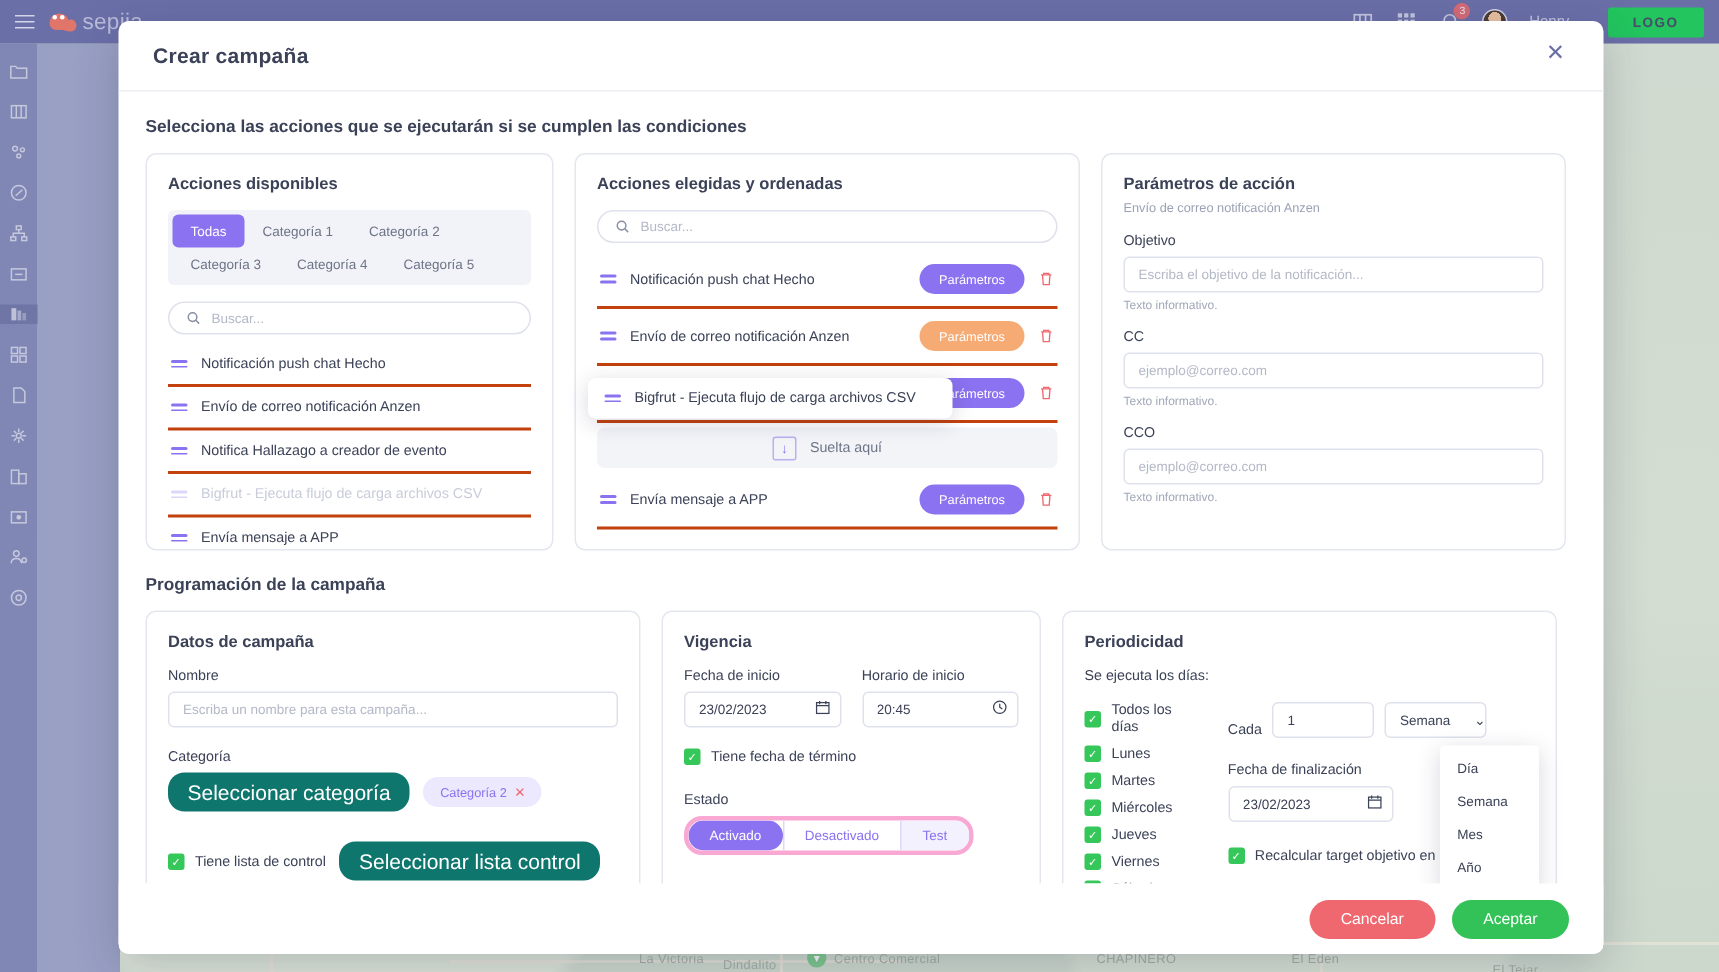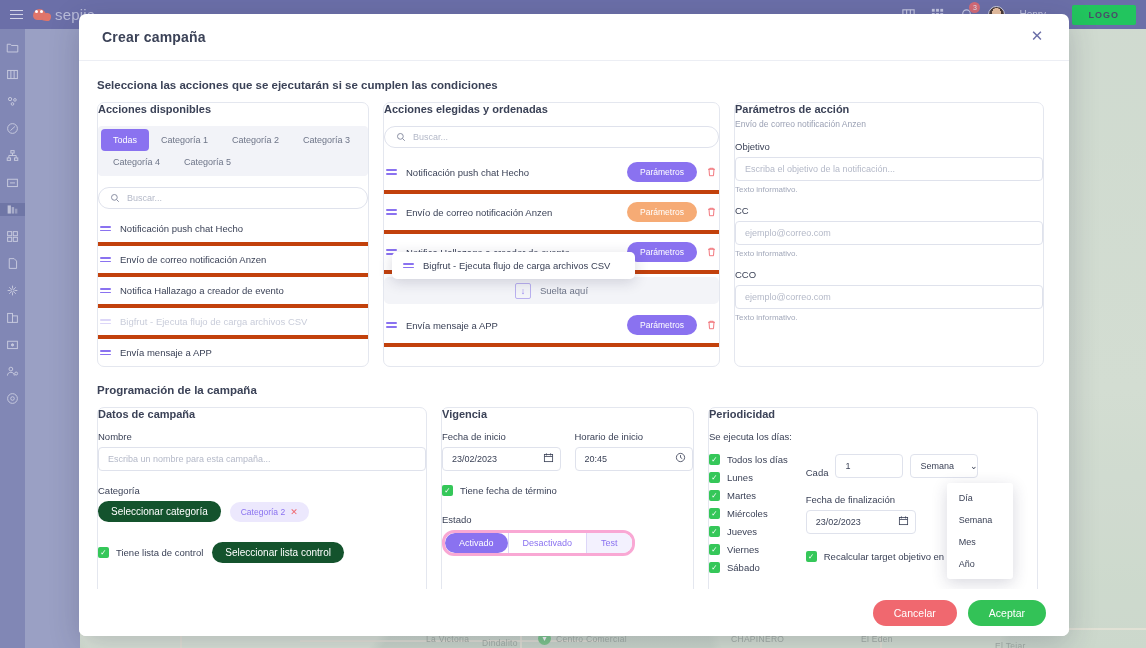--- a/index.html
+++ b/index.html
@@ -111,21 +111,21 @@
   }
   .btn { border:none; border-radius:14px; padding:7px 21px; font-size:10.5px;
          color:#fff; cursor:pointer; font-family:inherit; }
   .btn-cancel { background:#f0686f; }
   .btn-accept { background:#33c257; }
 
   
   .section-title { font-size:11.5px; font-weight:bold; color:#3b4257; margin:0 0 11px 0; }
   .cards { display:flex; gap:14px; }
   .card {
-    border:1px solid #e4e7ef; border-radius:7px; background:#fff; 
+    border:1px solid #e4e7ef; border-radius:7px; background:#fff; padding:14px;
     position:relative;
   }
   .card-title { font-size:11px; font-weight:bold; color:#3b4257; margin-bottom:11px; }
   .card-sub { font-size:8.5px; color:#9ba1b4; margin-top:-7px; margin-bottom:12px; }
 
   
   .cat-tabs {
     background:#f2f3f8; border-radius:4px; padding:3px; display:flex;
     flex-wrap:wrap; gap:0; margin-bottom:11px;
   }
@@ -141,21 +141,21 @@
   }
   .search input {
     border:none; outline:none; font-size:9px; color:#3b4257; flex:1;
     font-family:inherit; background:transparent;
   }
   .search input::placeholder { color:#b4b9c8; }
 
   
   .act-row {
     display:flex; align-items:center; gap:9px; padding:8px 2px;
-    border-bottom:4px solid #c2410c; font-size:9.5px; color:#3b4257;
+    border-bottom:2px solid #c2410c; font-size:9.5px; color:#3b4257;
     cursor:grab;
   }
   .act-row.muted { color:#c9cdda; }
   .grip { display:inline-flex; flex-direction:column; gap:2px; }
   .grip i { display:block; width:11px; height:1.6px; background:#8a72f0; border-radius:1px; }
   .act-row.muted .grip i { background:#dcd6f8; }
   .act-label { flex:1; white-space:nowrap; overflow:hidden; text-overflow:ellipsis; }
   .pill {
     border-radius:11px; font-size:8.5px; color:#fff; padding:5px 13px;
     background:#8a72f0; cursor:pointer;
@@ -188,21 +188,21 @@
   .fi::placeholder { color:#b4b9c8; }
   .fh { font-size:8px; color:#a2a8ba; margin:4px 0 11px 0; }
 
   .chk { display:flex; align-items:center; gap:7px; font-size:9.5px; color:#3b4257; cursor:pointer; }
   .box {
     width:11px; height:11px; border-radius:2px; background:#35c759;
     display:flex; align-items:center; justify-content:center;
     color:#fff; font-size:7.5px; flex:0 0 auto;
   }
   .chip-violet {
-    background:#14532d; color:#fff; border-radius:11px; font-size:10px;
+    background:#0f766e; color:#fff; border-radius:11px; font-size:14px;
     padding:5px 13px; cursor:pointer; display:inline-block;
   }
   .chip-light {
     background:#ece8fd; color:#8a72f0; border-radius:11px; font-size:8.5px;
     padding:5px 11px; display:inline-flex; gap:5px; align-items:center;
   }
   .chip-x { color:#f0686f; cursor:pointer; font-size:9px; }
 
   .date-field { position:relative; }
   .date-field .fi { padding-right:24px; }

